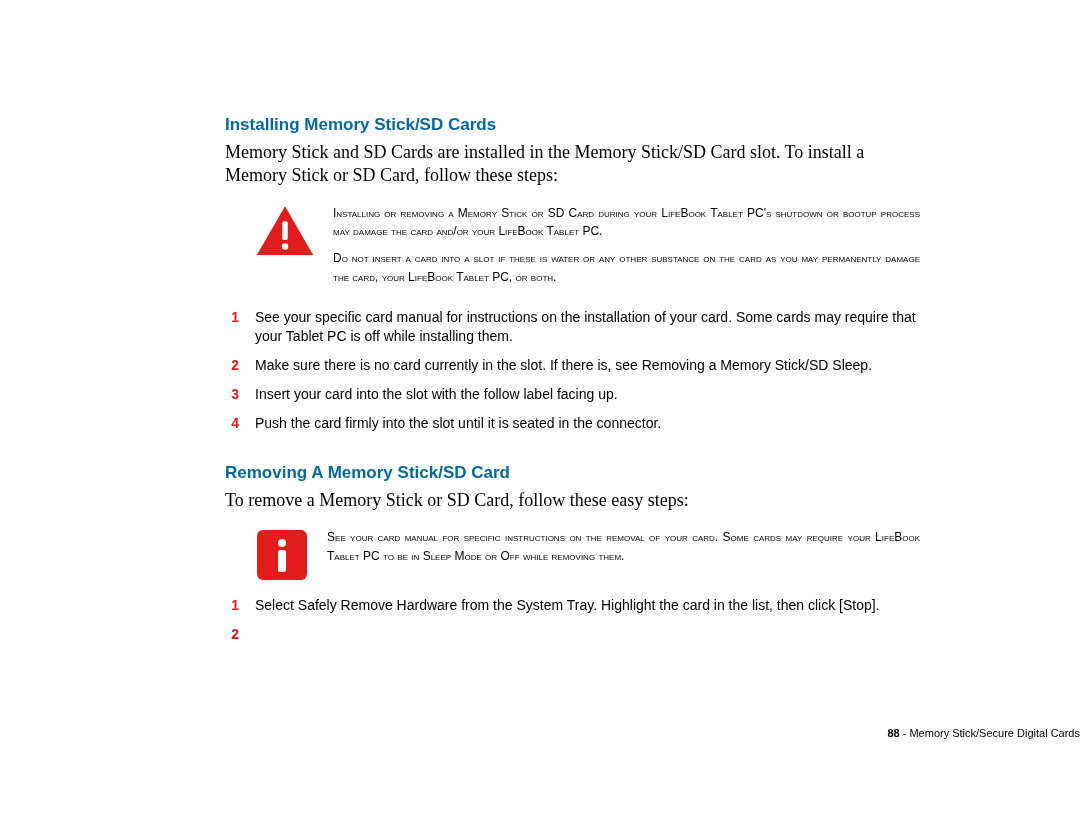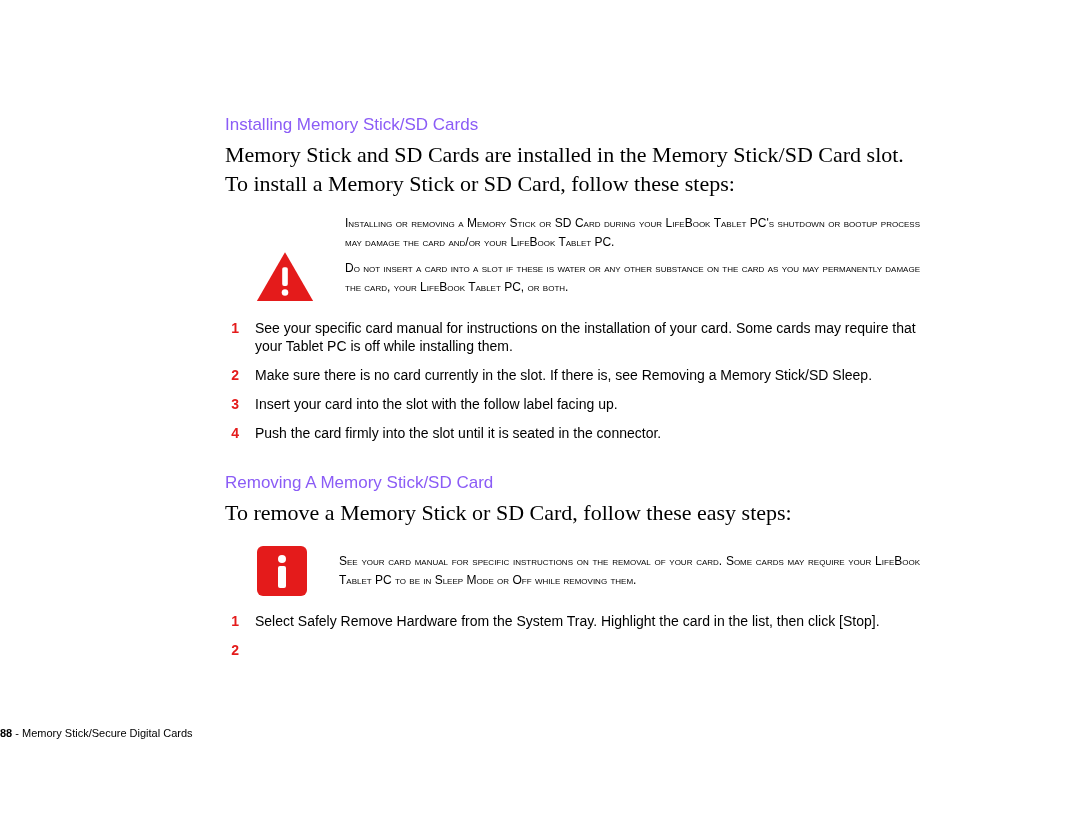--- a/index.html
+++ b/index.html
@@ -8,35 +8,35 @@
     font-family: Arial, Helvetica, sans-serif;
     background: #fff;
     width: 1080px;
     height: 834px;
     position: relative;
   }
   .page {
     padding: 115px 160px 0 225px;
   }
   .section-heading {
-    color: #8b5cf6;
-    font-weight: normal;
+    color: #0369a1;
+    font-weight: bold;
     font-size: 17px;
     margin-bottom: 6px;
   }
   .intro-text {
     font-family: "Times New Roman", Times, serif;
-    font-size: 22px;
+    font-size: 18px;
     line-height: 1.3;
     margin-bottom: 16px;
   }
   .notice {
     display: flex;
-    align-items: flex-end;
-    gap: 30px;
+    align-items: flex-start;
+    gap: 18px;
     margin: 10px 0 14px 30px;
   }
   .warning-icon svg {
     width: 60px;
     height: 55px;
     display: block;
   }
   .info-icon svg {
     width: 54px;
     height: 54px;
@@ -71,21 +71,21 @@
     color: #e41b1b;
     font-weight: bold;
     min-width: 14px;
     text-align: right;
   }
   .footer {
     position: absolute;
     bottom: 95px;
     left: 0;
     right: 0;
-    text-align: left;
+    text-align: right;
     font-size: 11px;
     font-family: Arial, Helvetica, sans-serif;
   }
   .footer .pnum {
     font-weight: bold;
   }
 </style>
 </head>
 <body>
 

